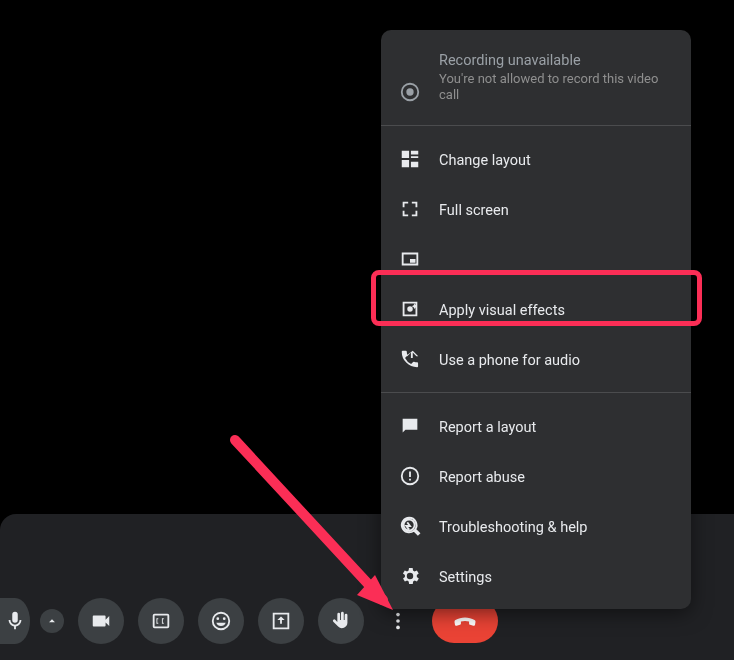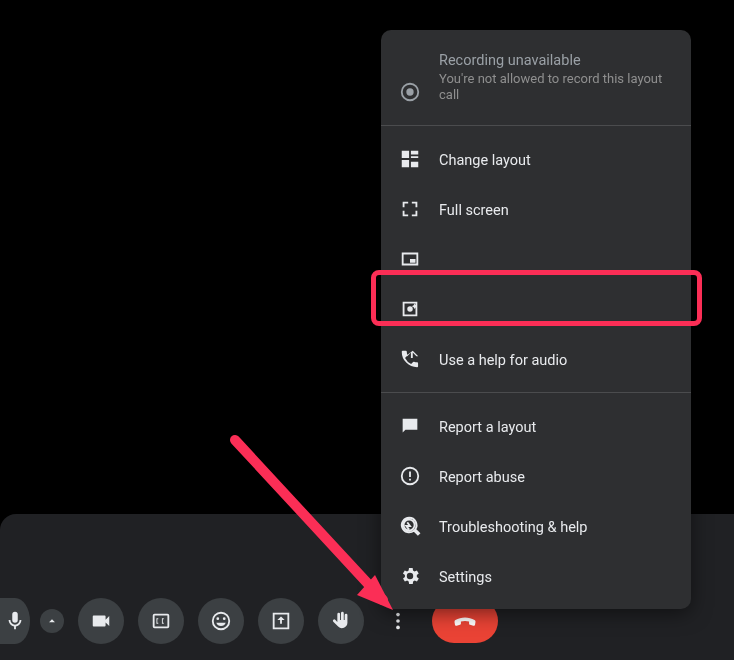--- a/index.html
+++ b/index.html
@@ -110,21 +110,21 @@
 <div class="menu">
   <div class="menu-item disabled">
     <span class="mi-icon">
       <svg viewBox="0 0 24 24">
           <circle cx="12" cy="12" r="9" fill="none" stroke="#9aa0a6" stroke-width="2"></circle>
           <circle cx="12" cy="12" r="4" fill="#9aa0a6"></circle>
         </svg>
     </span>
     <span class="mi-text">
       <div style="color:#9aa0a6;">Recording unavailable</div>
-      <div class="mi-sub">You're not allowed to record this layout call</div>
+      <div class="mi-sub">You're not allowed to record this video call</div>
     </span>
   </div>
   <div class="menu-sep"></div>
   <div class="menu-item">
     <span class="mi-icon">
       <svg viewBox="0 0 24 24">
           <path d="M3 3h8v8H3zm10 0h8v4h-8zm0 6h8v2h-8zM3 13h8v8H3zm10 2h8v6h-8z"></path>
         </svg>
     </span>
     <span class="mi-text">Change layout</span>
@@ -143,28 +143,29 @@
           <path d="M3 5h18v14H3zM5 7v10h14V7zm7 5h6v4h-6z"></path>
         </svg>
     </span>
   </div>
   <div class="menu-item">
     <span class="mi-icon">
       <svg viewBox="0 0 24 24">
           <path d="M4 4h16v16H4zM6 6v12h12V6zm6 3a3 3 0 1 1-3 3 3 3 0 0 1 3-3zm5-3 1 2 2 1-2 1-1 2-1-2-2-1 2-1z"></path>
         </svg>
     </span>
+    <span class="mi-text">Apply visual effects</span>
   </div>
   <div class="menu-item">
     <span class="mi-icon">
       <svg viewBox="0 0 24 24">
           <path d="M6.6 10.8a15 15 0 0 0 6.6 6.6l2.2-2.2a1 1 0 0 1 1-.25 11 11 0 0 0 3.4.55 1 1 0 0 1 1 1V20a1 1 0 0 1-1 1A17 17 0 0 1 3 4a1 1 0 0 1 1-1h3.5a1 1 0 0 1 1 1 11 11 0 0 0 .55 3.4 1 1 0 0 1-.25 1zM15 3l6 6-2 0-4-4 0 6-2 0 0-6-4 4-2 0z"></path>
         </svg>
     </span>
-    <span class="mi-text">Use a help for audio</span>
+    <span class="mi-text">Use a phone for audio</span>
   </div>
   <div class="menu-sep"></div>
   <div class="menu-item">
     <span class="mi-icon">
       <svg viewBox="0 0 24 24">
           <path d="M4 4h16v12H7l-3 3zM11 7h2v4h-2zm0 5h2v2h-2z"></path>
         </svg>
     </span>
     <span class="mi-text">Report a layout</span>
   </div>

